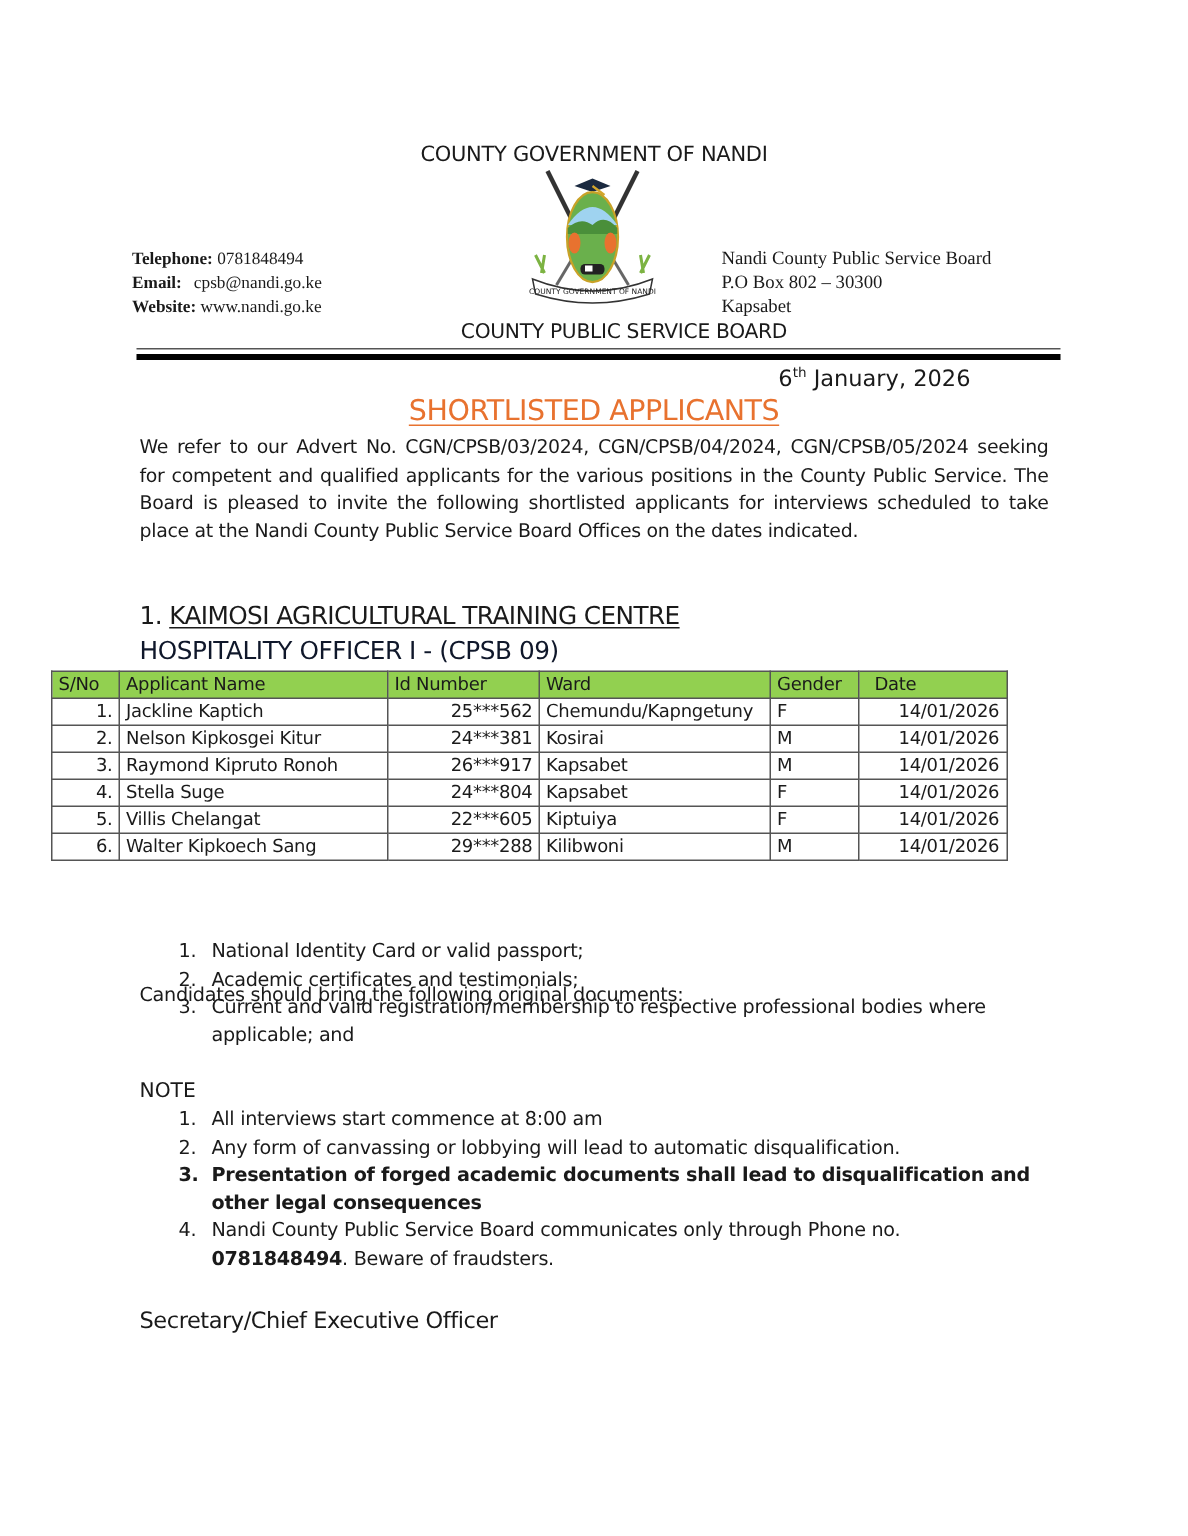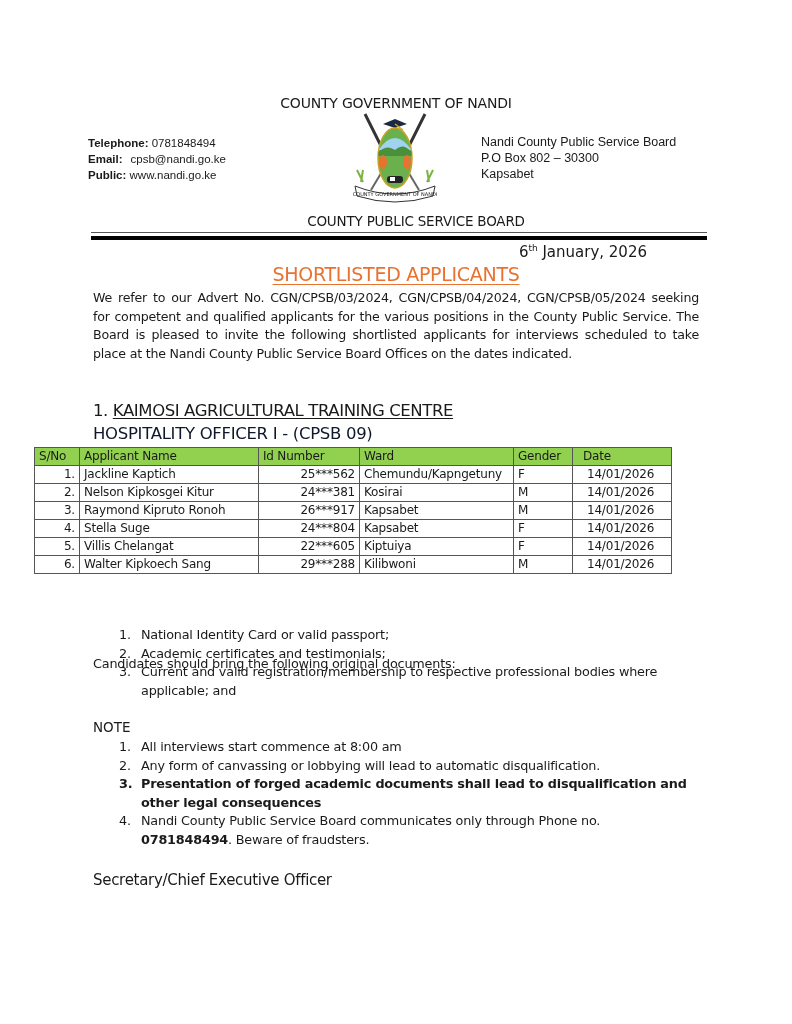--- a/index.html
+++ b/index.html
@@ -1,19 +1,19 @@
 <!DOCTYPE html>
 <html><head>
 <meta charset="utf-8">
 <style>
   html, body { margin: 0; padding: 0; background: #ffffff; }
   body { width: 792px; height: 1024px; position: relative; overflow: hidden;
          font-family: "DejaVu Sans", sans-serif; color: #1a1a1a; }
   .abs { position: absolute; }
-  .serif { font-family: Liberation Sans, sans-serif; }
+  .serif { font-family: Liberation Serif, serif; margin-top: 30px; }
   .sans { font-family: "DejaVu Sans", sans-serif; }
 
   #org-title { left: 0; width: 792px; top: 95px; text-align: center; font-size: 14px; letter-spacing: -0.2px; }
   #contacts { left: 88px; top: 135px; font-size: 11.5px; line-height: 16px; }
   #contacts b { font-weight: bold; }
   #contacts .email-gap { margin-left: 8px; }
   #address { left: 481px; top: 134px; font-size: 12.5px; line-height: 16px; }
 
   #logo { left: 343px; top: 110px; width: 104px; height: 94px; }
 
@@ -38,21 +38,21 @@
   #tbl th { background: #92d050; font-weight: normal; text-align: left; }
   #tbl td.num { text-align: right; }
   #tbl td.idn { text-align: right; vertical-align: bottom; }
   #tbl td.bot { vertical-align: bottom; }
   #tbl th.c-sno { width: 36px; text-align: left; }
   #tbl .c-name { width: 170px; }
   #tbl .c-id { width: 92px; }
   #tbl .c-ward { width: 145px; }
   #tbl .c-gender { width: 50px; }
   #tbl .c-date { width: 84px; }
-  #tbl td.date { padding-left: 14px; }
+  #tbl td.date { padding-left: 26px; }
   #tbl th.date { padding-left: 10px; }
 
   #docs-intro { left: 93px; top: 608px; font-size: 12.8px; letter-spacing: -0.2px; margin-top: 48px; }
   ol.lst { margin: 0; padding: 0; list-style: none; }
   ol.lst li { position: relative; padding-left: 22px; line-height: 18.5px; }
   ol.lst li .n { position: absolute; left: 0; top: 0; }
   #docs-list { left: 119px; top: 626px; width: 585px; font-size: 12.8px; letter-spacing: -0.2px; }
 
   #note-title { left: 93px; top: 719px; font-size: 13.5px; }
   #note-list { left: 119px; top: 738px; width: 570px; font-size: 12.8px; letter-spacing: -0.2px; }
@@ -61,21 +61,21 @@
   #signoff { left: 93px; top: 871px; font-size: 15px; letter-spacing: -0.3px; }
 </style>
 </head>
 <body>
 
 <div class="abs sans" id="org-title">COUNTY GOVERNMENT OF NANDI</div>
 
 <div class="abs serif" id="contacts">
   <div><b>Telephone:</b> <span>0781848494</span></div>
   <div><b>Email:</b><span class="email-gap">cpsb@nandi.go.ke</span></div>
-  <div><b>Public:</b> <span>www.nandi.go.ke</span></div>
+  <div><b>Website:</b> <span>www.nandi.go.ke</span></div>
 </div>
 
 <div class="abs" id="logo">
   <svg width="104" height="94" viewBox="0 0 104 94">
     <line x1="22" y1="4" x2="40" y2="40" stroke="#333" stroke-width="3"></line>
     <line x1="82" y1="4" x2="64" y2="40" stroke="#333" stroke-width="3"></line>
     <line x1="40" y1="60" x2="28" y2="80" stroke="#666" stroke-width="2"></line>
     <line x1="64" y1="60" x2="76" y2="80" stroke="#666" stroke-width="2"></line>
     <path d="M40 14 L52 9 L64 14 L52 18 Z" fill="#1b2a40"></path>
     <path d="M52 14 L60 20" stroke="#d4a72c" stroke-width="1.5"></path>

